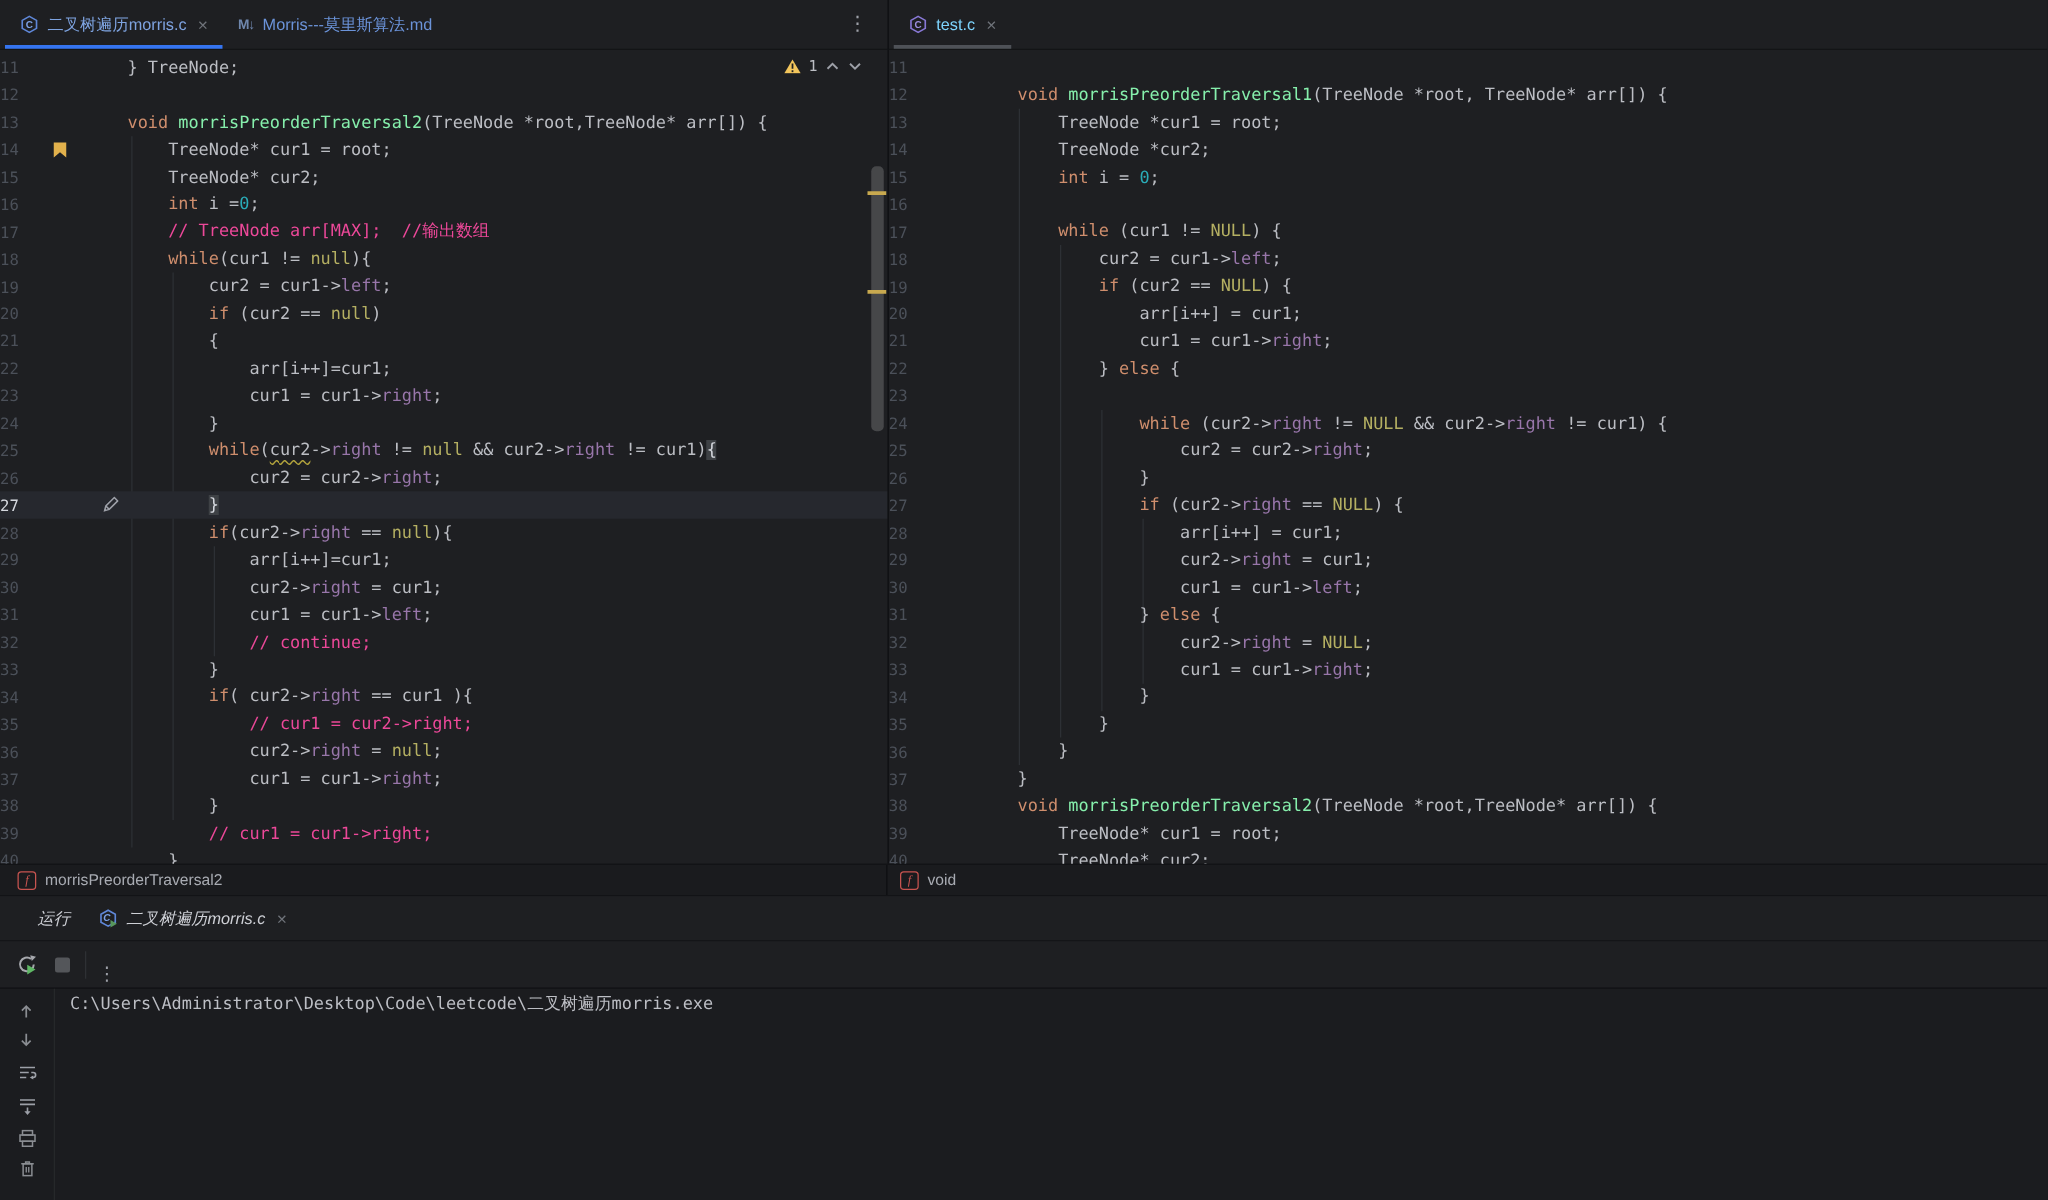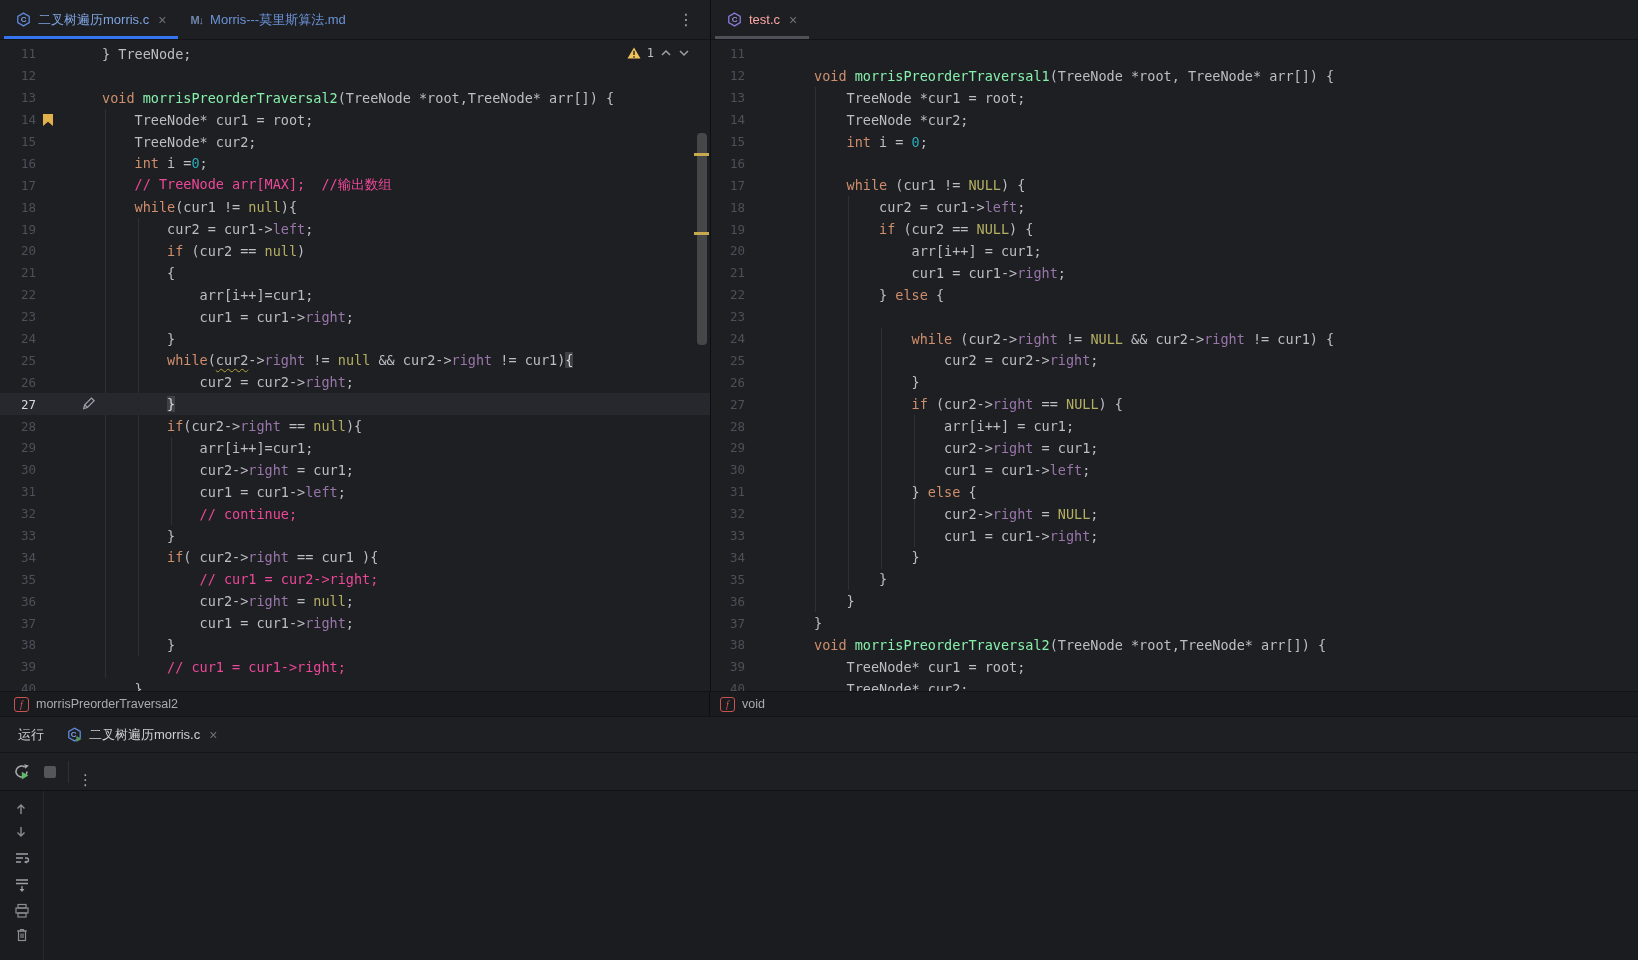--- a/index.html
+++ b/index.html
@@ -13,31 +13,31 @@
   #tabbar-right{left:710px;width:928px;border-left:1px solid #0d0e10;padding-left:4px;}
   .tab{position:relative;display:flex;align-items:center;gap:7px;padding:0 12px;font-size:13px;cursor:default;}
   .tab .ul{position:absolute;left:0;right:0;bottom:0;height:3px;}
   .ul.blue{background:#3574f0;}
   .ul.gray{background:#4e5157;}
   .tab-close{color:#6f737a;font-size:14px;margin-left:2px;}
   .kebab{color:#9da0a8;font-size:16px;line-height:40px;}
   #tabbar-left .kebab{position:absolute;right:16px;top:0;}
   .lbl-modblue{color:#7ea3e0;}
   .lbl-modblue2{color:#6b93d9;}
-  .lbl-green{color:#fca5a5;}
+  .lbl-green{color:#7dd3fc;}
   .mdicon{color:#6f87ad;font-weight:bold;font-size:11px;letter-spacing:-1px;}
 
   
   .editor{position:absolute;top:40px;height:651px;overflow:hidden;box-sizing:border-box;padding-top:3px;
           font-family:"DejaVu Sans Mono","Liberation Mono",monospace;font-size:13.5px;background:#1e1f22;}
   #editor-left{left:0;width:710px;}
   #editor-right{left:710px;width:928px;border-left:1px solid #0d0e10;}
   .cl{position:relative;z-index:1;display:flex;height:21.9px;align-items:center;white-space:pre;}
   .cl.caret{background:#26282e;}
-  .ln{flex:0 0 36px;width:36px;text-align:right;color:#4b5059;font-size:12.5px;}
+  .ln{flex:0 0 36px;width:36px;text-align:left;color:#4b5059;font-size:12.5px;}
   #editor-right .ln{flex:0 0 34px;width:34px;}
   .gi{position:relative;flex:0 0 34px;width:34px;height:100%;}
   #editor-right .gi{flex:0 0 37px;width:37px;}
   .gi svg{position:absolute;top:4px;}
   .cl.caret .ln{color:#d5d8de;}
   .cd{white-space:pre;margin-left:32px;}
   .tk-p{color:#bcbec4;} .tk-k{color:#cf8e6d;} .tk-f{color:#86efac;}
   .tk-m{color:#9876aa;} .tk-n{color:#b4af62;} .tk-d{color:#2aacb8;}
   .tk-c{color:#ec4899;}
   .tk-b{background:#3e4145;color:#d5d8de;}
@@ -57,21 +57,21 @@
   .crumb{position:absolute;top:0;height:100%;display:flex;align-items:center;gap:7px;}
   #crumb-left{left:14px;}
   #crumb-right{left:720px;}
   .crumb-sep{position:absolute;left:709px;top:0;height:100%;width:1px;background:#0d0e10;}
   .ficon{display:inline-flex;align-items:center;justify-content:center;width:13px;height:13px;
          border:1px solid #c75450;border-radius:3px;color:#c75450;font-size:10px;font-style:italic;
          font-family:"Liberation Serif",serif;}
 
   
   #runpanel{position:absolute;top:717px;left:0;width:1638px;height:243px;background:#1e1f22;}
-  #run-tabrow{position:absolute;top:0;left:0;right:0;height:35px;}
+  #run-tabrow{position:absolute;top:0;left:12px;right:0;height:35px;font-style:italic;}
   #run-tool-label{position:absolute;left:18px;top:0;line-height:35px;font-size:13px;color:#ced0d6;}
   #run-tab{position:absolute;left:55px;top:0;height:35px;display:flex;align-items:center;gap:7px;
            padding:0 10px 0 12px;font-size:13px;color:#ced0d6;}
   #run-toolbar{position:absolute;top:35px;left:0;right:0;height:38px;border-top:1px solid #141518;}
   .tbtn{position:absolute;top:10px;}
   #btn-rerun{left:13px;}
   #btn-stop{left:44px;top:13px;width:12px;height:12px;background:#54565a;border-radius:2px;}
   .tb-sep{position:absolute;left:68px;top:8px;width:1px;height:22px;background:#2e3034;}
   #btn-more-run{left:78px;top:7px;color:#9da0a8;font-size:15px;}
   #run-body{position:absolute;top:73px;left:0;right:0;height:170px;background:#1b1c1f;border-top:1px solid #101114;box-sizing:border-box;}
@@ -272,18 +272,19 @@
           <rect x="2" y="5" width="12" height="5" stroke="#8a8d92" fill="none" stroke-width="1.2"></rect>
           <rect x="4" y="10" width="8" height="4" stroke="#8a8d92" fill="none" stroke-width="1.2"></rect>
           </svg>
         <svg class="strip-btn" style="top:136px" width="16" height="16">
           <path d="M3 4h10M6.5 4V2.5h3V4" stroke="#8a8d92" fill="none" stroke-width="1.2"></path>
           <rect x="4.5" y="4" width="7" height="9.5" stroke="#8a8d92" fill="none" stroke-width="1.2"></rect>
           <path d="M7 6.5v4.5M9 6.5v4.5" stroke="#8a8d92" stroke-width="1.1"></path>
           </svg>
       </div>
       <div id="console">
+          <div class="console-line">C:\Users\Administrator\Desktop\Code\leetcode\二叉树遍历morris.exe</div>
           <div class="console-line"></div>
         </div>
     </div>
   </div>
 
 </div>
 
 </body></html>

